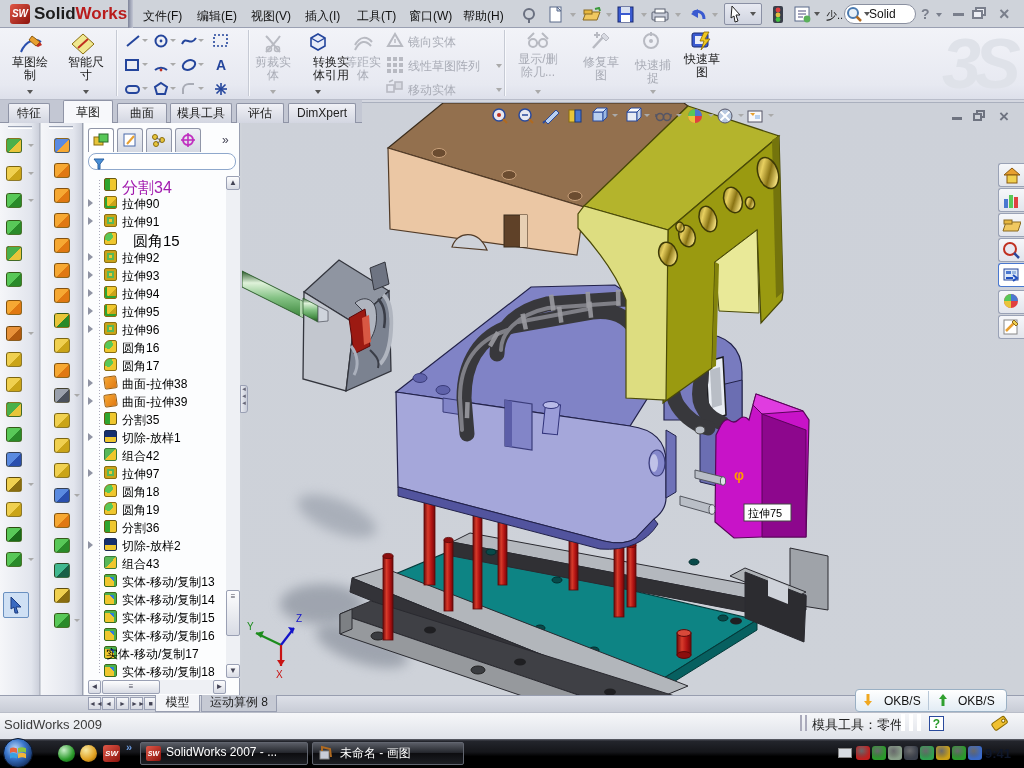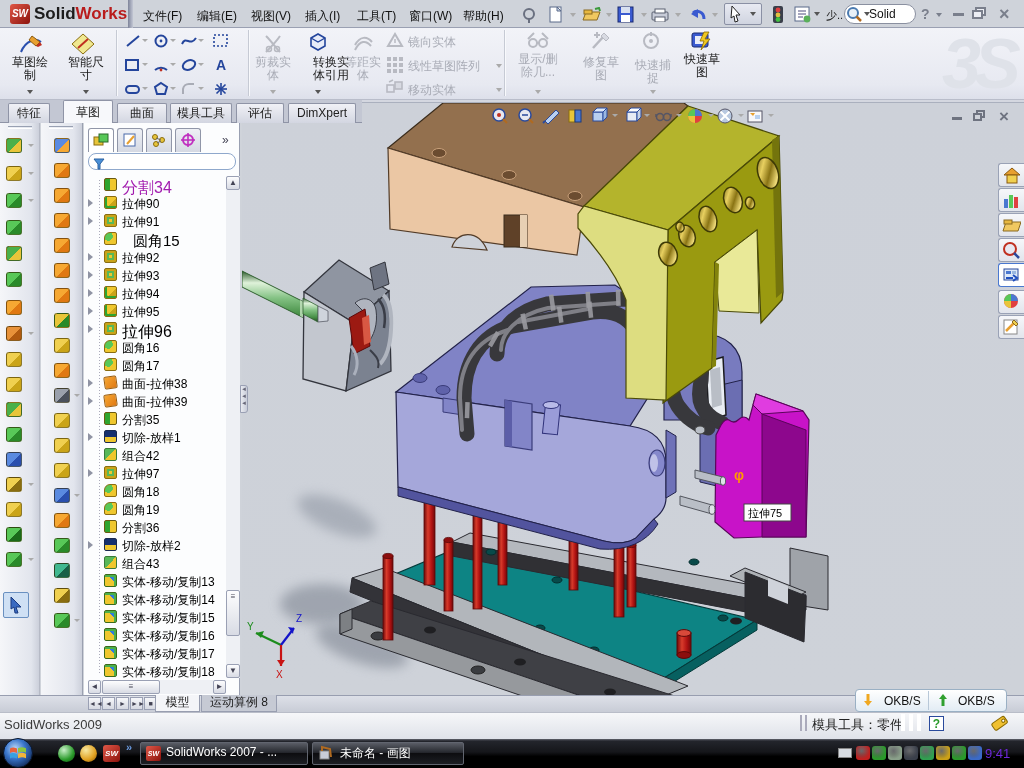--- a/index.html
+++ b/index.html
@@ -41,21 +41,21 @@
 #hsc{left:88px;top:680px;width:138px;height:14px;background:#eef0f4;}
 .scb{position:absolute;background:linear-gradient(#fdfdfe,#d8dbe4);border:1px solid #9aa0b4;border-radius:2px;font-size:8px;color:#445;text-align:center;line-height:12px;}
 .tpb{left:998px;width:26px;height:24px;background:linear-gradient(#f6f7fa,#e2e5ec);border:1px solid #9aa2b6;border-right:none;border-radius:3px 0 0 3px;}
 #btabs{left:0;top:695px;width:1024px;height:17px;background:linear-gradient(#dde0e8,#c8ccd6);border-top:1px solid #989eb0;}
 .vcr{top:697px;width:13px;height:13px;background:linear-gradient(#f6f7fa,#d6d9e2);border:1px solid #9aa0b4;font-size:7px;color:#445;text-align:center;line-height:11px;}
 .btab{top:695px;height:17px;font-size:12px;color:#222;text-align:center;border:1px solid #989eb0;border-top:none;line-height:15px;}
 #speed{left:855px;top:689px;width:152px;height:23px;background:linear-gradient(#ffffff,#e2ecf4);border:1px solid #9ab0c4;border-radius:4px;font-size:13px;color:#222;}
 #status{left:0;top:712px;width:1024px;height:27px;background:linear-gradient(#f6f7f9,#dfe2e9);border-top:1px solid #b9bdc8;}
 #taskbar{left:0;top:739px;width:1024px;height:29px;background:linear-gradient(#62656e 0,#23252c 7%,#15161a 45%,#000 60%,#000 100%);}
 .tbtn{top:742px;height:23px;background:linear-gradient(#5a5d66,#26282e 45%,#0d0d10 50%,#1d1f24);border:1px solid #61656f;border-radius:2px;color:#fff;font-size:12px;line-height:21px;white-space:nowrap;overflow:hidden;}
-#clock{left:985px;top:746px;color:#6d28d9;font-size:13px;}
+#clock{left:985px;top:746px;color:#0f172a;font-size:13px;font-weight:bold;}
 </style></head>
 <body>
 <div id="page">
 
 <div class="abs" style="left:242px;top:103px;width:782px;height:592px;background:linear-gradient(#cdd1d9,#ced2d9);overflow:hidden;">
 <svg width="782" height="592" viewBox="242 103 782 592">
 <defs>
 <filter id="blur6" x="-50%" y="-50%" width="200%" height="200%">
             <feGaussianBlur stdDeviation="6"></feGaussianBlur>
           </filter>
@@ -561,21 +561,21 @@
 <div class="abs tico i-ext2" style="left:104px;top:268px;"></div>
 <div class="abs" style="left:122px;top:268px;font-size:12px;color:#000;white-space:nowrap;">拉伸93</div>
 <div class="abs texp" style="left:88px;top:289px;"></div>
 <div class="abs tico i-ext" style="left:104px;top:286px;"></div>
 <div class="abs" style="left:122px;top:286px;font-size:12px;color:#000;white-space:nowrap;">拉伸94</div>
 <div class="abs texp" style="left:88px;top:307px;"></div>
 <div class="abs tico i-ext" style="left:104px;top:304px;"></div>
 <div class="abs" style="left:122px;top:304px;font-size:12px;color:#000;white-space:nowrap;">拉伸95</div>
 <div class="abs texp" style="left:88px;top:325px;"></div>
 <div class="abs tico i-ext2" style="left:104px;top:322px;"></div>
-<div class="abs" style="left:122px;top:322px;font-size:16px;color:#000;white-space:nowrap;">拉伸96</div>
+<div class="abs" style="left:122px;top:322px;font-size:12px;color:#000;white-space:nowrap;">拉伸96</div>
 <div class="abs tico i-fil" style="left:104px;top:340px;"></div>
 <div class="abs" style="left:122px;top:340px;font-size:12px;color:#000;white-space:nowrap;">圆角16</div>
 <div class="abs tico i-fil" style="left:104px;top:358px;"></div>
 <div class="abs" style="left:122px;top:358px;font-size:12px;color:#000;white-space:nowrap;">圆角17</div>
 <div class="abs texp" style="left:88px;top:379px;"></div>
 <div class="abs tico i-surf" style="left:104px;top:376px;"></div>
 <div class="abs" style="left:122px;top:376px;font-size:12px;color:#000;white-space:nowrap;">曲面-拉伸38</div>
 <div class="abs texp" style="left:88px;top:397px;"></div>
 <div class="abs tico i-surf" style="left:104px;top:394px;"></div>
 <div class="abs" style="left:122px;top:394px;font-size:12px;color:#000;white-space:nowrap;">曲面-拉伸39</div>
@@ -602,21 +602,21 @@
 <div class="abs" style="left:122px;top:556px;font-size:12px;color:#000;white-space:nowrap;">组合43</div>
 <div class="abs tico i-move" style="left:104px;top:574px;"></div>
 <div class="abs" style="left:122px;top:574px;font-size:12px;color:#000;white-space:nowrap;">实体-移动/复制13</div>
 <div class="abs tico i-move" style="left:104px;top:592px;"></div>
 <div class="abs" style="left:122px;top:592px;font-size:12px;color:#000;white-space:nowrap;">实体-移动/复制14</div>
 <div class="abs tico i-move" style="left:104px;top:610px;"></div>
 <div class="abs" style="left:122px;top:610px;font-size:12px;color:#000;white-space:nowrap;">实体-移动/复制15</div>
 <div class="abs tico i-move" style="left:104px;top:628px;"></div>
 <div class="abs" style="left:122px;top:628px;font-size:12px;color:#000;white-space:nowrap;">实体-移动/复制16</div>
 <div class="abs tico i-move" style="left:104px;top:646px;"></div>
-<div class="abs" style="left:122px;top:646px;font-size:12px;color:#000;white-space:nowrap;">实体-移动/复制17</div>
+<div class="abs" style="left:106px;top:646px;font-size:12px;color:#000;white-space:nowrap;">实体-移动/复制17</div>
 <div class="abs tico i-move" style="left:104px;top:664px;"></div>
 <div class="abs" style="left:122px;top:664px;font-size:12px;color:#000;white-space:nowrap;">实体-移动/复制18</div>
 <div class="abs" id="vsc"></div>
 <div class="abs scb" style="left:226px;top:176px;width:14px;height:14px;">▲</div>
 <div class="abs scb" style="left:226px;top:664px;width:14px;height:14px;">▼</div>
 <div class="abs scb" style="left:226px;top:590px;width:14px;height:46px;">≡</div>
 <div class="abs" id="hsc"></div>
 <div class="abs scb" style="left:88px;top:680px;width:13px;height:14px;">◄</div>
 <div class="abs scb" style="left:213px;top:680px;width:13px;height:14px;">►</div>
 <div class="abs scb" style="left:102px;top:680px;width:58px;height:14px;">≡</div>

